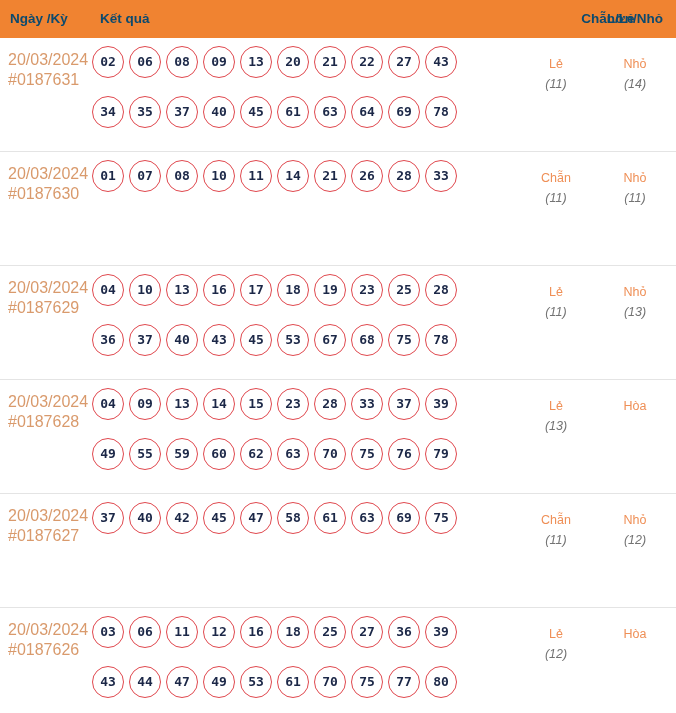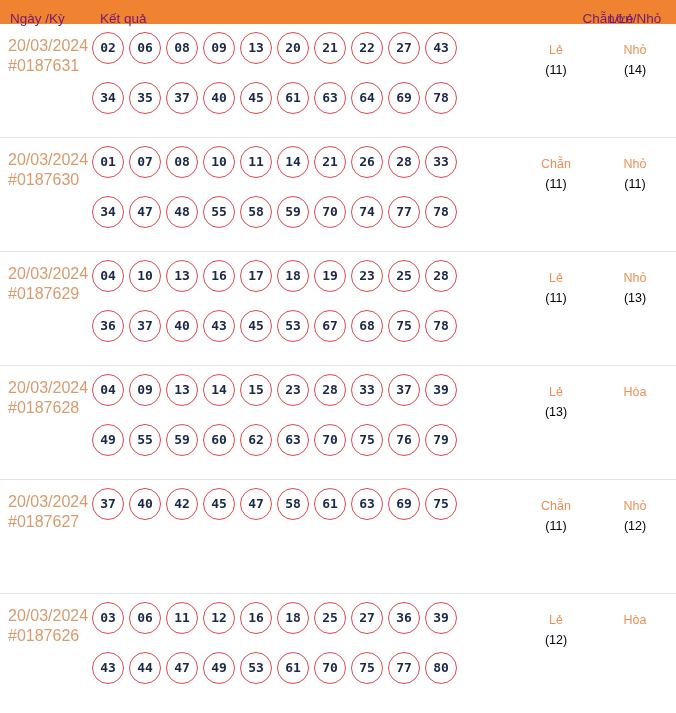--- a/index.html
+++ b/index.html
@@ -15,24 +15,24 @@
     overflow: hidden;
   }
   .results-table {
     width: 676px;
     background: #ffffff;
   }
 
   
   .table-header {
     position: relative;
-    height: 24px;
+    height: 38px;
     background: #f08331;
-    color: #701a75;
-    font-weight: normal;
+    color: #0c4a6e;
+    font-weight: bold;
     font-size: 13.5px;
   }
   .table-header > div {
     position: absolute;
     top: 0;
     line-height: 38px;
     white-space: nowrap;
   }
   .th-date   { left: 10px; }
   .th-result { left: 100px; }
@@ -92,21 +92,21 @@
     position: absolute;
     top: 16px;
     text-align: center;
     color: #ef8f56;
     font-size: 12.5px;
     line-height: 20px;
   }
   .cell-oddeven  { left: 522px; width: 68px; }
   .cell-bigsmall { left: 600px; width: 70px; }
   .cell-oddeven .count,
-  .cell-bigsmall .count { display: block; color: #000000; }
+  .cell-bigsmall .count { display: block; color: #737373; font-style: italic; }
   .cell-oddeven .label,
   .cell-bigsmall .label { display: block; }
 </style>
 </head>
 <body>
 
 <div class="results-table">
 
   <div class="table-header">
     <div class="th-date">Ngày /Kỳ</div>
@@ -134,21 +134,20 @@
           <span class="count">(14)</span>
         </div>
       </div>
       <div class="row">
         <div class="cell-date">
           <span class="date-line">20/03/2024</span>
           <span class="draw-line">#0187630</span>
         </div>
         <div class="cell-balls">
           <span class="ball-line"><span class="ball">01</span><span class="ball">07</span><span class="ball">08</span><span class="ball">10</span><span class="ball">11</span><span class="ball">14</span><span class="ball">21</span><span class="ball">26</span><span class="ball">28</span><span class="ball">33</span></span>
-          <span class="ball-line"><span class="ball">34</span><span class="ball">47</span><span class="ball">48</span><span class="ball">55</span><span class="ball">58</span><span class="ball">59</span><span class="ball">70</span><span class="ball">74</span><span class="ball">77</span><span class="ball">78</span></span>
         </div>
         <div class="cell-oddeven">
           <span class="label">Chẵn</span>
           <span class="count">(11)</span>
         </div>
         <div class="cell-bigsmall">
           <span class="label">Nhỏ</span>
           <span class="count">(11)</span>
         </div>
       </div>

